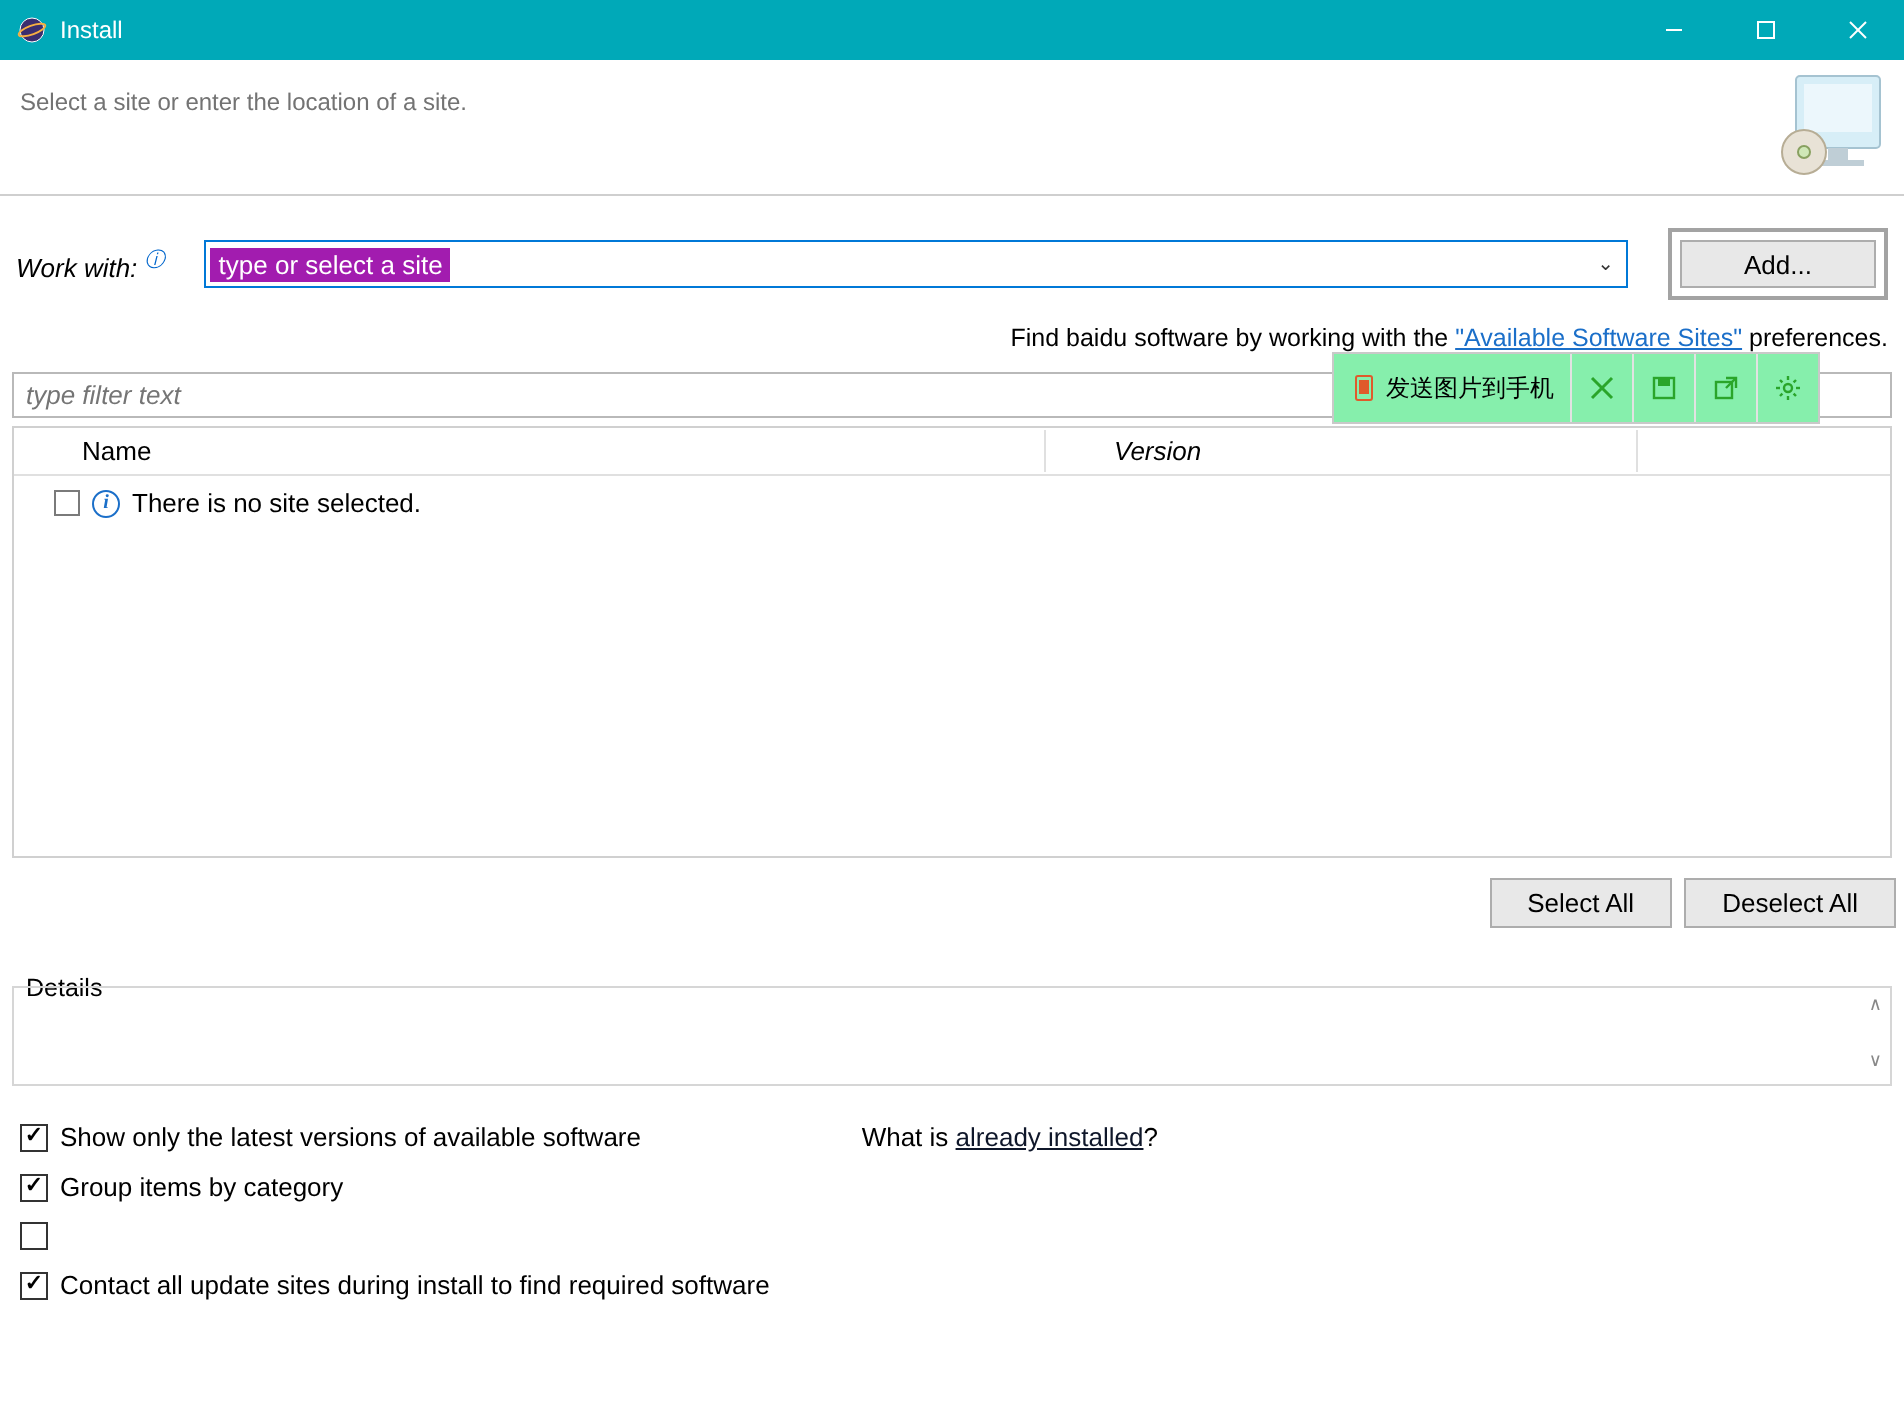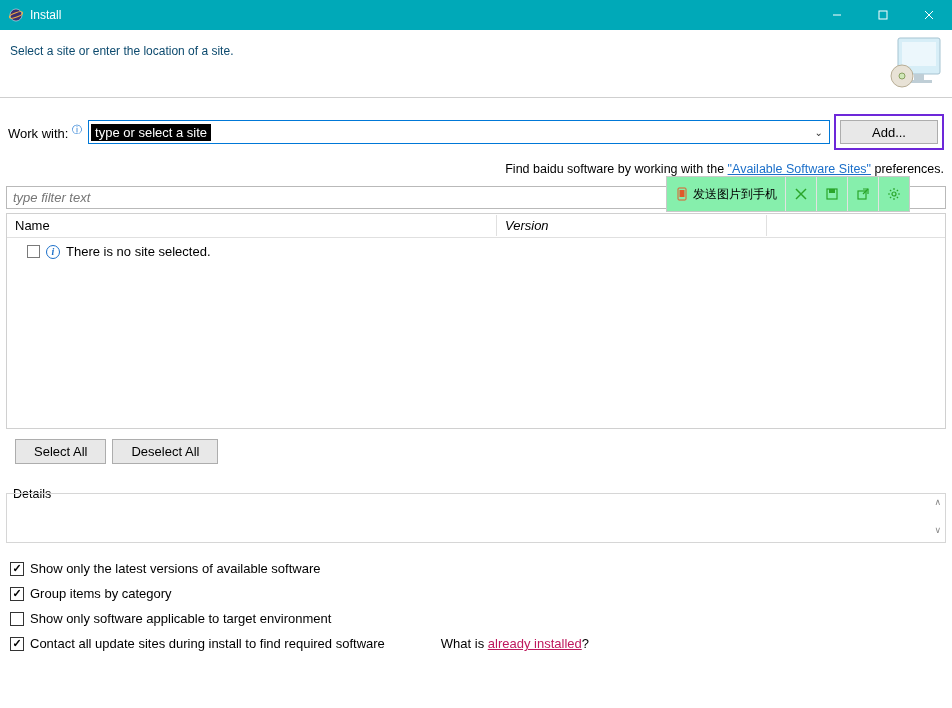--- a/index.html
+++ b/index.html
@@ -39,61 +39,61 @@
 }
 
 .header-band {
   background: #fff;
   border-bottom: 1px solid #cfcfcf;
   height: 68px;
   position: relative;
   padding: 8px 10px;
 }
 .header-title { font-weight: bold; font-size: 14px; }
-.header-sub { font-size: 12px; margin-top: 6px; color: #0c4a6e; }
+.header-sub { font-size: 12px; margin-top: 6px; color: #737373; }
 .header-logo {
   position: absolute;
   right: 6px;
   top: 4px;
 }
 
 .workwith-row {
   display: flex;
   align-items: center;
   padding: 16px 8px 4px 8px;
   gap: 4px;
 }
-.ww-label { font-size: 13px; margin-right: 2px; white-space: nowrap; }
+.ww-label { font-size: 13px; margin-right: 16px; white-space: nowrap; font-style: italic; }
 .ww-info-icon { color: #0066cc; font-size: 10px; vertical-align: super; }
 .ww-combo {
   flex: 1;
   height: 24px;
   border: 1px solid #0078d7;
   position: relative;
   display: flex;
   align-items: center;
   background: #fff;
 }
 .ww-combo-sel {
-  background: #000000;
+  background: #a21caf;
   color: #fff;
   font-size: 13px;
   padding: 1px 4px;
   margin-left: 2px;
 }
 .ww-combo-arrow {
   margin-left: auto;
   padding: 0 6px;
   color: #333;
   font-size: 10px;
 }
 .add-wrap {
-  border: 2px solid #6d28d9;
+  border: 2px solid #a3a3a3;
   padding: 4px;
-  margin-left: 0;
+  margin-left: 16px;
 }
 .add-btn {
   width: 98px;
   height: 24px;
   background: #e8e8e8;
   border: 1px solid #adadad;
   font-size: 13px;
   cursor: pointer;
 }
 .findmore-row {
@@ -128,20 +128,21 @@
   display: flex;
   border-bottom: 1px solid #e0e0e0;
   background: #fff;
   height: 24px;
   align-items: center;
 }
 .th {
   padding: 3px 8px;
   font-size: 13px;
   border-right: 1px solid #e0e0e0;
+  margin-left: 26px;
 }
 .th-name { flex: 0 0 490px; }
 .th-ver { flex: 0 0 270px; font-style: italic; }
 .th-extra { flex: 1; border-right: none; }
 .tbl-body { padding: 4px 8px; }
 .tbl-row {
   display: flex;
   align-items: center;
   gap: 6px;
   padding: 2px 12px;
@@ -158,23 +159,24 @@
   border: 1px solid #1b6fc9;
   color: #1b6fc9;
   font-family: Georgia, serif;
   font-style: italic;
   font-weight: bold;
   font-size: 10px;
   display: flex; align-items: center; justify-content: center;
 }
 
 .btn-row {
-  padding: 10px 15px;
+  padding: 10px 4px;
   display: flex;
   gap: 6px;
+  justify-content: flex-end;
 }
 .std-btn {
   height: 25px;
   padding: 0 18px;
   background: #e8e8e8;
   border: 1px solid #adadad;
   font-size: 13px;
   cursor: pointer;
 }
 
@@ -217,34 +219,33 @@
   display: flex;
   flex-direction: column;
   gap: 18px;
   color: #888;
   font-size: 9px;
 }
 
 .options-area {
   display: flex;
   padding: 18px 10px 0 10px;
-  gap: 36px;
-  align-items: flex-end;
+  gap: 26px;
 }
 .opt-col { display: flex; flex-direction: column; gap: 10px; }
 .opt-row { display: flex; align-items: center; gap: 6px; font-size: 13px; }
 .chkbox {
   width: 14px; height: 14px;
   border: 1px solid #333;
   display: flex; align-items: center; justify-content: center;
   font-size: 11px;
 }
 .chkbox.checked::after { content: "✓"; color: #000; font-weight: bold; line-height: 1; }
 .whatis { padding-left: 20px; font-size: 13px; }
-.whatis a { color: #be185d; text-decoration: underline; margin-top: 36px; }
+.whatis a { color: #0f172a; text-decoration: underline; margin-top: 36px; }
 
 .float-tool {
   position: absolute;
   top: 176px;
   right: 42px;
   background: #86efac;
   border: 1px solid #c9c9c9;
   display: flex;
   align-items: flex-start;
   height: 36px;
@@ -380,21 +381,20 @@
       <div class="opt-row">
         <span class="chkbox checked"></span>
         <span>Show only the latest versions of available software</span>
       </div>
       <div class="opt-row">
         <span class="chkbox checked"></span>
         <span>Group items by category</span>
       </div>
       <div class="opt-row">
         <span class="chkbox"></span>
-        <span>Show only software applicable to target environment</span>
       </div>
       <div class="opt-row">
         <span class="chkbox checked"></span>
         <span>Contact all update sites during install to find required software</span>
       </div>
     </div>
   <div class="opt-col">
     <div class="whatis">
       <span>What is </span><a href="#">already installed</a><span>?</span>
     </div>

